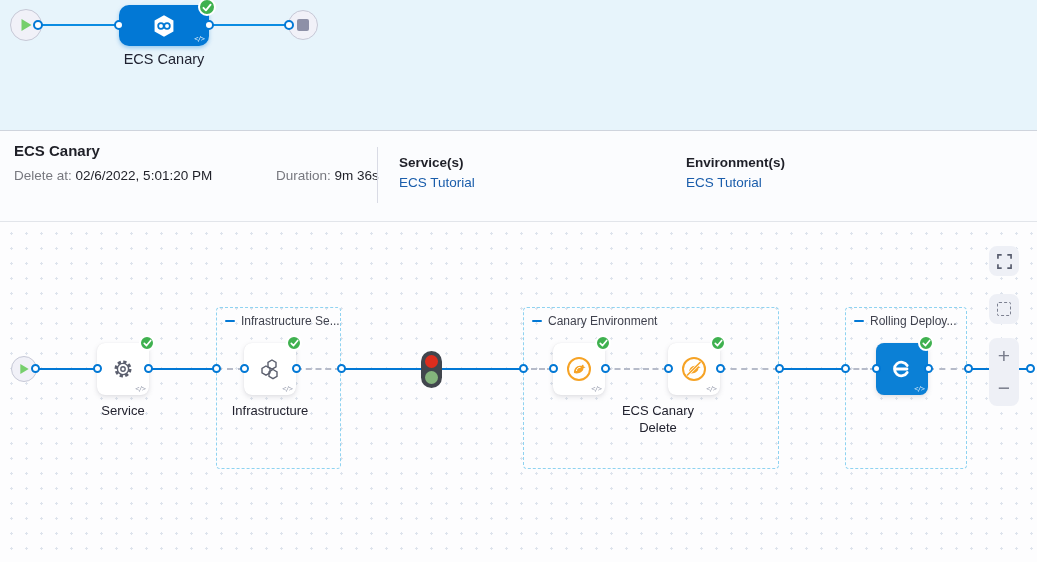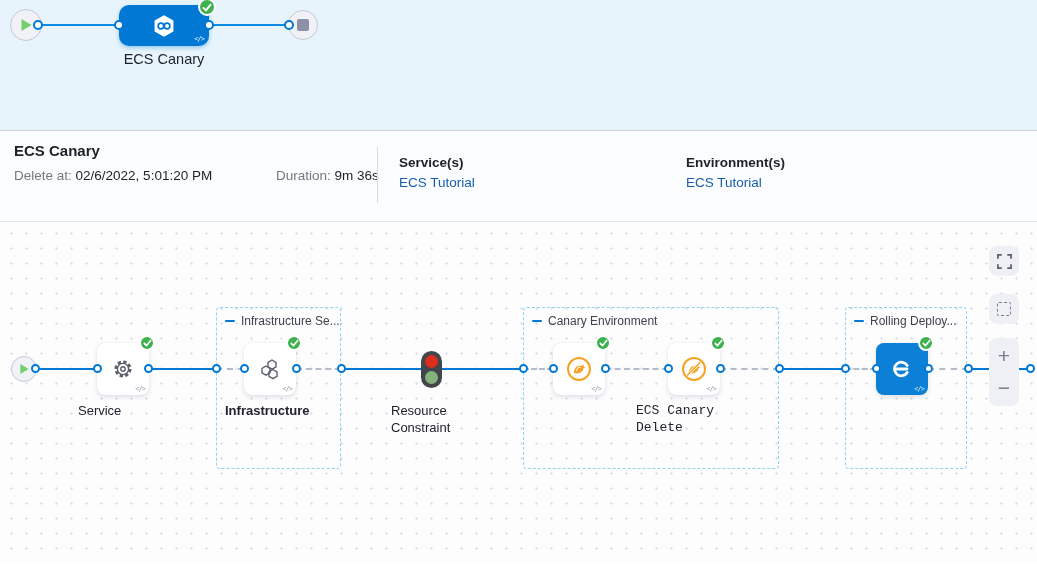--- a/index.html
+++ b/index.html
@@ -40,21 +40,21 @@
   .group-label { position:absolute; top:92px; display:flex; align-items:center; gap:6px; font-size:12px; color:#40424e; z-index:2; }
   .group-dash { width:10px; height:2px; background:#0278d5; border-radius:1px; cursor:pointer; }
 
   .card { position:absolute; top:121px; width:52px; height:52px; background:#fff; border-radius:8px; z-index:2;
     display:flex; align-items:center; justify-content:center; cursor:pointer;
     box-shadow:0 2px 5px rgba(96,97,112,.18), 0 0 1px rgba(40,41,61,.1); }
   .card.blue { background:#0b80d6; }
   .badge { position:absolute; top:-8px; right:-6px; width:16px; height:16px; border-radius:50%; background:#3fb14f; border:2px solid #fff; display:flex; align-items:center; justify-content:center; z-index:4; }
   .code-glyph { position:absolute; right:4px; bottom:2px; font-size:7px; letter-spacing:-1px; color:#9ba0b0; font-family:"DejaVu Sans Mono", monospace; }
   .card.blue .code-glyph { color:#cfe7fa; }
-  .node-label { position:absolute; top:180px; text-align:left; font-size:13px; line-height:17px; color:#23232f; z-index:2; }
+  .node-label { position:absolute; top:180px; text-align:center; font-size:13px; line-height:17px; color:#23232f; z-index:2; }
 
   .play-circle { position:absolute; left:11px; top:134px; width:26px; height:26px; border-radius:50%; background:#f1f1f8; border:1px solid #c6c8d6; display:flex; align-items:center; justify-content:center; z-index:2; cursor:pointer; }
 
   .traffic { position:absolute; left:421px; top:129px; width:21px; height:37px; background:#41464d; border-radius:11px; z-index:2; cursor:pointer; }
   .traffic .lamp { position:absolute; left:4px; width:13px; height:13px; border-radius:50%; }
   .lamp.red { top:4px; background:#dd2d1d; } .lamp.green { top:20px; background:#84b47c; }
 
   .ctl { position:absolute; left:989px; width:30px; height:30px; background:#eef0f6; border-radius:8px; display:flex; align-items:center; justify-content:center; z-index:5; cursor:pointer; }
   .ctl-expand { top:24px; } .ctl-marquee { top:72px; }
   .marquee-box { width:14px; height:14px; border:1.5px dashed #7d8191; border-radius:2px; }
@@ -182,27 +182,26 @@
         <polygon points="9,10 13,12.3 13,16.9 9,19.2 5,16.9 5,12.3" fill="none" stroke="#5b5f6e" stroke-width="1.4"></polygon>
         <polygon points="16,13.5 20,15.8 20,20.4 16,22.7 12,20.4 12,15.8" fill="none" stroke="#5b5f6e" stroke-width="1.4"></polygon>
       </svg>
       <div class="badge">
         <svg width="9" height="8" viewBox="0 0 14 12">
             <polyline points="2,6.5 5.5,10 12,2" fill="none" stroke="#fff" stroke-width="2.6" stroke-linecap="round" stroke-linejoin="round"></polyline>
           </svg>
       </div>
       <span class="code-glyph">&lt;/&gt;</span>
     </div>
-    <div class="node-label" style="left:225px; width:90px;font-weight:bold;">Infrastructure</div>
+    <div class="node-label" style="left:225px; width:90px;">Infrastructure</div>
 
     <div class="traffic">
       <div class="lamp red"></div>
       <div class="lamp green"></div>
     </div>
-    <div class="node-label" style="left:391px; width:80px;">Resource Constraint</div>
 
     <div class="card" style="left:553px;">
       <svg width="28" height="28" viewBox="0 0 28 28">
         <circle cx="14" cy="14" r="11" fill="none" stroke="#f6a325" stroke-width="2"></circle>
         <path d="M9,18 C8.5,13 13,9.5 16.5,11 C17,9.2 19,9.6 18.6,11.4 L20.6,12.2 L18.4,13.2 C18.6,16.5 14,19.5 9,18 Z" fill="#f6a325"></path>
         <path d="M11.5,16 C11.5,13.5 13.5,12 15.5,12.5" fill="none" stroke="#fff" stroke-width="1"></path>
       </svg>
       <div class="badge">
         <svg width="9" height="8" viewBox="0 0 14 12">
             <polyline points="2,6.5 5.5,10 12,2" fill="none" stroke="#fff" stroke-width="2.6" stroke-linecap="round" stroke-linejoin="round"></polyline>
@@ -218,21 +217,21 @@
         <line x1="7" y1="20.5" x2="20.5" y2="7" stroke="#fff" stroke-width="3"></line>
         <line x1="7" y1="20.5" x2="20.5" y2="7" stroke="#f6a325" stroke-width="1.6"></line>
       </svg>
       <div class="badge">
         <svg width="9" height="8" viewBox="0 0 14 12">
             <polyline points="2,6.5 5.5,10 12,2" fill="none" stroke="#fff" stroke-width="2.6" stroke-linecap="round" stroke-linejoin="round"></polyline>
           </svg>
       </div>
       <span class="code-glyph">&lt;/&gt;</span>
     </div>
-    <div class="node-label" style="left:636px; width:90px;font-family:Liberation Mono, monospace;">ECS Canary Delete</div>
+    <div class="node-label" style="left:613px; width:90px;">ECS Canary Delete</div>
 
     <div class="card blue" style="left:876px;">
       <svg width="26" height="26" viewBox="0 0 24 24">
         <path d="M16.8,15.2 A6.3,6.3 0 1,1 16.8,8.8" fill="none" stroke="#ffffff" stroke-width="2.6" stroke-linecap="round"></path>
         <line x1="6.4" y1="12" x2="16.6" y2="12" stroke="#ffffff" stroke-width="2.6" stroke-linecap="round"></line>
       </svg>
       <div class="badge">
         <svg width="9" height="8" viewBox="0 0 14 12">
             <polyline points="2,6.5 5.5,10 12,2" fill="none" stroke="#fff" stroke-width="2.6" stroke-linecap="round" stroke-linejoin="round"></polyline>
           </svg>

